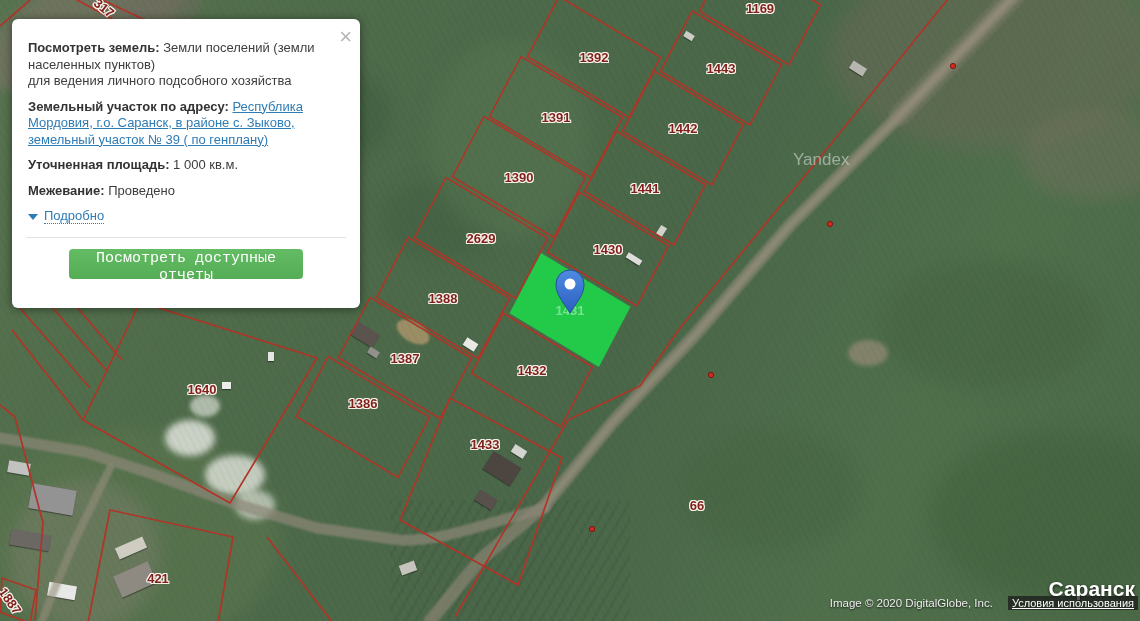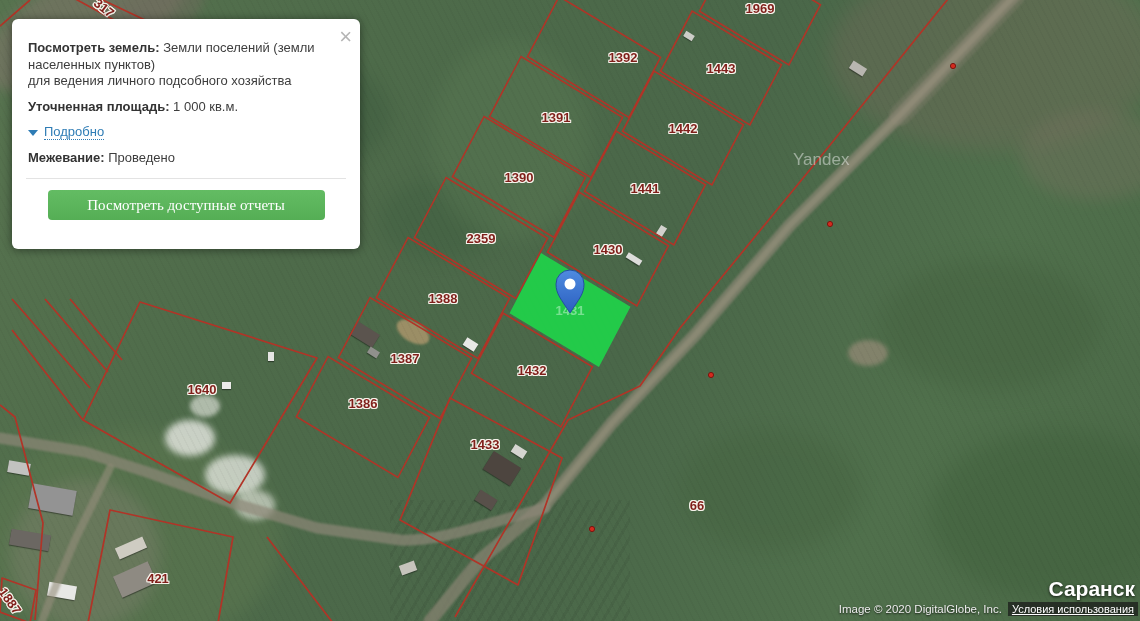--- a/index.html
+++ b/index.html
@@ -36,32 +36,32 @@
   }
   .popup b{color:#333;}
   .popup .row{margin-top:9px;}
   .popup .row:first-child{margin-top:0;}
   .popup a{color:#2e7cb5;text-decoration:underline;cursor:pointer;}
   .popup .details a{text-decoration:none;border-bottom:1px dotted #2e7cb5;}
   .tri{display:inline-block;width:0;height:0;border-left:5px solid transparent;
     border-right:5px solid transparent;border-top:6px solid #2e7cb5;margin-right:6px;}
   .popup hr{border:none;border-top:1px solid #e3e3e3;margin:12px -2px 0;}
   .green-btn{
-    display:block;width:277px;height:30px;margin:11px auto 17px;border:none;border-radius:4px;
+    display:block;width:234px;height:30px;margin:11px auto 17px;border:none;border-radius:4px;
     background:linear-gradient(#63bc63,#55ae55);color:#fff;font-size:15px;cursor:pointer;
-    font-family:Liberation Serif, serif;
+    font-family:Liberation Mono, monospace;
   }
   .close-x{
     position:absolute;top:8px;right:8px;font-size:22px;line-height:20px;color:#b5b5b5;
     cursor:pointer;font-weight:300;
   }
   
   .brand{position:absolute;right:5px;bottom:20px;color:#fff;font-size:21px;font-weight:bold;
     text-shadow:0 1px 3px rgba(0,0,0,.8);}
-  .attr{position:absolute;right:2px;bottom:5px;display:flex;align-items:center;gap:6px;}
+  .attr{position:absolute;right:2px;bottom:11px;display:flex;align-items:center;gap:15px;}
   .attr .copy{color:#ececec;font-size:11.5px;text-shadow:0 1px 2px rgba(0,0,0,.8);}
   .attr .terms{background:rgba(25,25,25,.72);color:#fff;font-size:11px;
     padding:1px 4px;text-decoration:underline;cursor:pointer;}
 </style>
 </head>
 <body>
 
 <div class="stage">
 
   <div class="layer">
@@ -155,31 +155,31 @@
 
     <g id="dot-layer">
         <circle cx="953" cy="66" r="2.6" fill="#d42b1e" stroke="#7a1510" stroke-width="1"></circle>
         <circle cx="830" cy="224" r="2.6" fill="#d42b1e" stroke="#7a1510" stroke-width="1"></circle>
         <circle cx="711" cy="375" r="2.6" fill="#d42b1e" stroke="#7a1510" stroke-width="1"></circle>
         <circle cx="592" cy="529" r="2.6" fill="#d42b1e" stroke="#7a1510" stroke-width="1"></circle>
       </g>
   </svg>
 
   <div class="layer" id="label-layer">
-      <div class="plabel" style="left: 760px; top: 8px;">1969</div>
+      <div class="plabel" style="left: 760px; top: 8px;">1169</div>
       <div class="plabel" style="left: 721px; top: 68px;">1443</div>
       <div class="plabel" style="left: 683px; top: 128px;">1442</div>
       <div class="plabel" style="left: 645px; top: 188px;">1441</div>
       <div class="plabel" style="left: 608px; top: 249px;">1430</div>
       <div class="plabel faint" style="left: 570px; top: 310px;">1431</div>
       <div class="plabel" style="left: 532px; top: 370px;">1432</div>
-      <div class="plabel" style="left: 594px; top: 57px; margin-left: 29px;">1392</div>
+      <div class="plabel" style="left: 594px; top: 57px;">1392</div>
       <div class="plabel" style="left: 556px; top: 117px;">1391</div>
       <div class="plabel" style="left: 519px; top: 177px;">1390</div>
-      <div class="plabel" style="left: 481px; top: 238px;">2359</div>
+      <div class="plabel" style="left: 481px; top: 238px;">2629</div>
       <div class="plabel" style="left: 443px; top: 298px;">1388</div>
       <div class="plabel" style="left: 405px; top: 358px;">1387</div>
       <div class="plabel" style="left: 363px; top: 403px;">1386</div>
       <div class="plabel" style="left: 202px; top: 389px;">1640</div>
       <div class="plabel" style="left: 485px; top: 444px;">1433</div>
       <div class="plabel" style="left: 158px; top: 578px;">421</div>
       <div class="plabel" style="left: 697px; top: 505px;">66</div>
       <div class="plabel" style="left: 104px; top: 8px; transform: translate(-50%, -50%) rotate(38deg);">317</div>
       <div class="plabel" style="left: 10px; top: 601px; transform: translate(-50%, -50%) rotate(55deg);">1887</div>
     </div>
@@ -198,27 +198,31 @@
   </div>
 
   <div class="popup">
     <span class="close-x">×</span>
     <div class="row">
       <b>Посмотреть земель:</b>
       <span>Земли поселений (земли населенных пунктов)</span>
       <div>для ведения личного подсобного хозяйства</div>
     </div>
     <div class="row">
+      <b>Земельный участок по адресу:</b>
+      <a>Республика Мордовия, г.о. Саранск, в районе с. Зыково, земельный участок № 39 ( по генплану)</a>
+    </div>
+    <div class="row">
       <b>Уточненная площадь:</b>
       <span>1 000 кв.м.</span>
     </div>
+    <div class="row">
+      <b>Межевание:</b>
+      <span>Проведено</span>
+    </div>
     <div class="row details">
       <span class="tri"></span><a>Подробно</a>
     </div>
-    <div class="row">
-      <b>Межевание:</b>
-      <span>Проведено</span>
-    </div>
     <hr>
     <button class="green-btn">Посмотреть доступные отчеты</button>
   </div>
 
 </div>
 
 </body></html>

